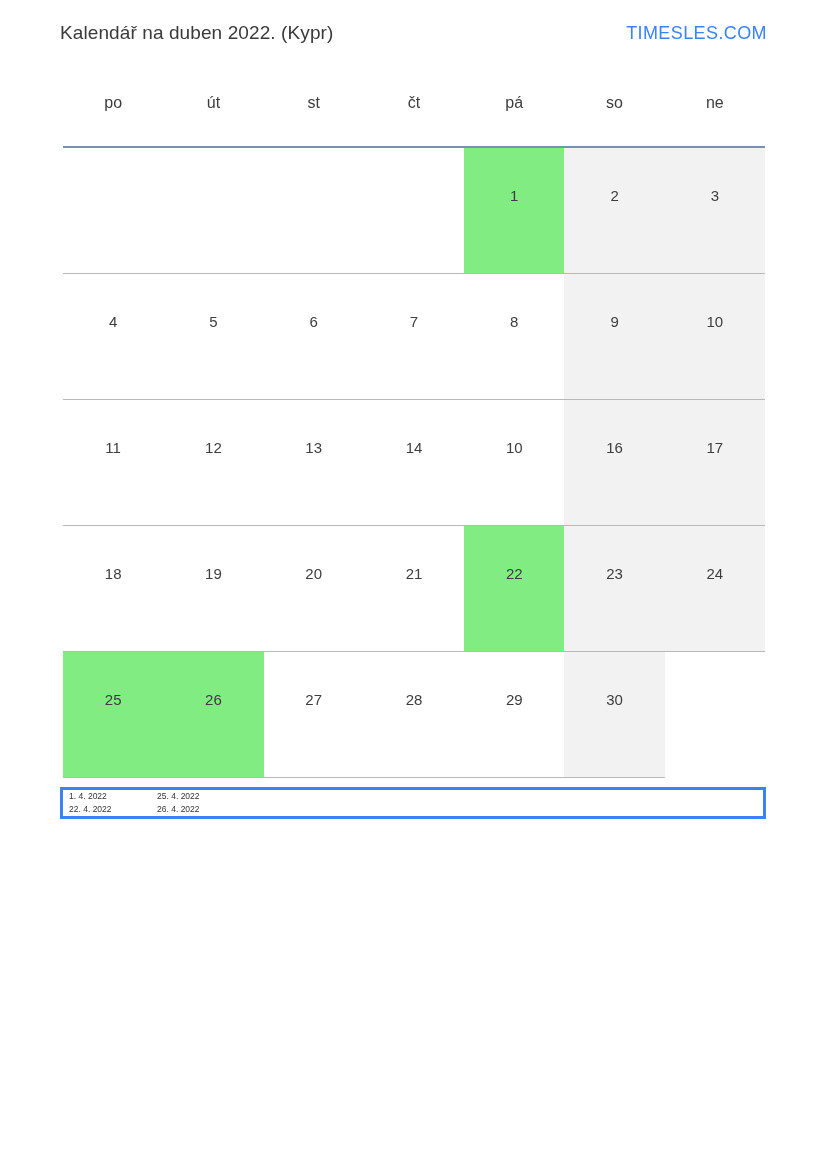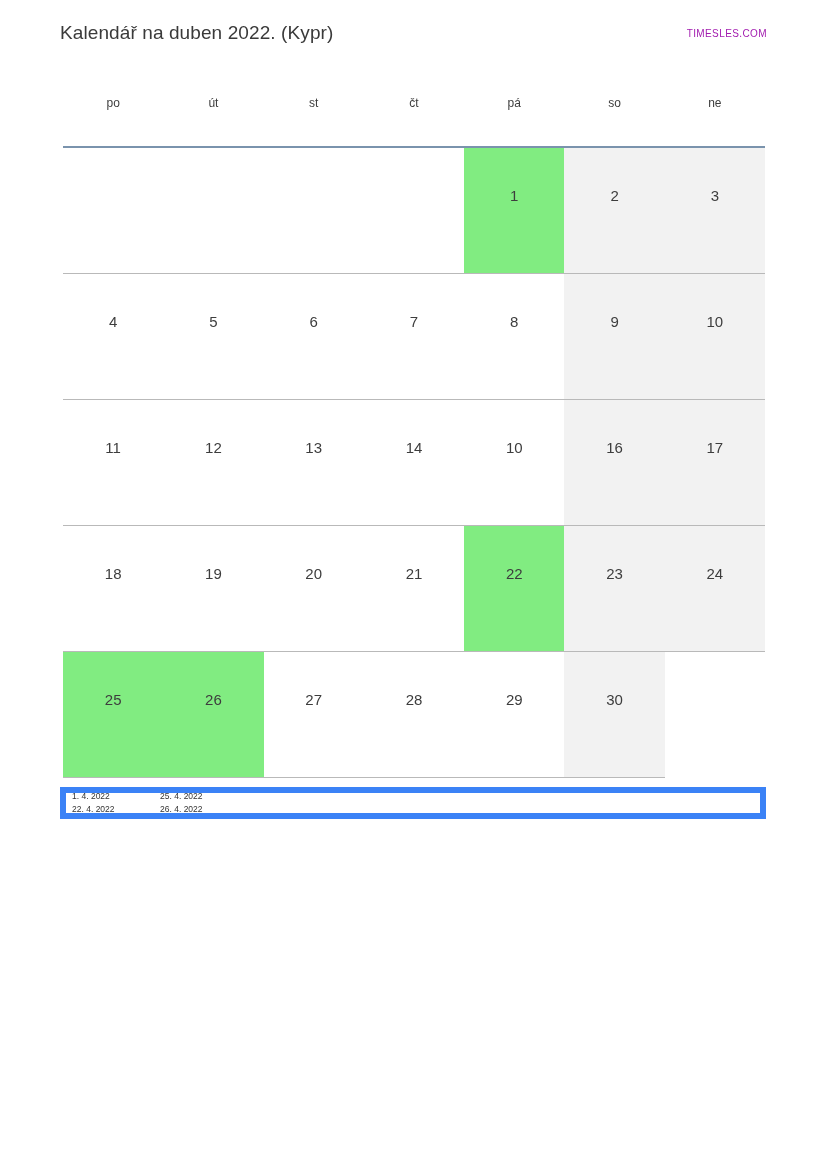--- a/index.html
+++ b/index.html
@@ -37,41 +37,41 @@
     box-sizing: border-box;
   }
   .title {
     font-size: 19px;
     color: #3a3a3a;
     font-weight: 400;
     letter-spacing: 0.1px;
     white-space: nowrap;
   }
   .brand {
-    font-size: 10px;
-    color: #a21caf;
+    font-size: 18px;
+    color: #3b82f6;
     letter-spacing: 0.4px;
     font-weight: 400;
     white-space: nowrap;
   }
 
   
   .calendar {
     position: absolute;
     left: 63px;
     top: 82px;
     width: 702px;
   }
   table.cal {
     border-collapse: collapse;
     width: 702px;
     table-layout: fixed;
   }
   table.cal th {
-    font-size: 12px;
+    font-size: 16px;
     font-weight: 400;
     color: #3d3d3d;
     text-align: center;
     padding: 0 0 22px 0;
     height: 42px;
     vertical-align: middle;
   }
   table.cal thead tr {
     border-bottom: 2px solid #7a93ad;
   }
@@ -106,21 +106,21 @@
   table.cal tbody tr:last-child td { border-bottom: 1px solid #b9b9b9; }
   table.cal tbody tr:last-child td.empty { border-bottom: none; }
 
   
   .legend {
     position: absolute;
     left: 60px;
     top: 787px;
     width: 706px;
     height: 32px;
-    border: 6px solid #3b82f6;
+    border: 3px solid #3b82f6;
     box-sizing: border-box;
     padding: 4px 6px 4px 6px;
   }
   .legend-grid {
     display: flex;
     width: 100%;
     height: 100%;
   }
   .legend-col {
     display: flex;

